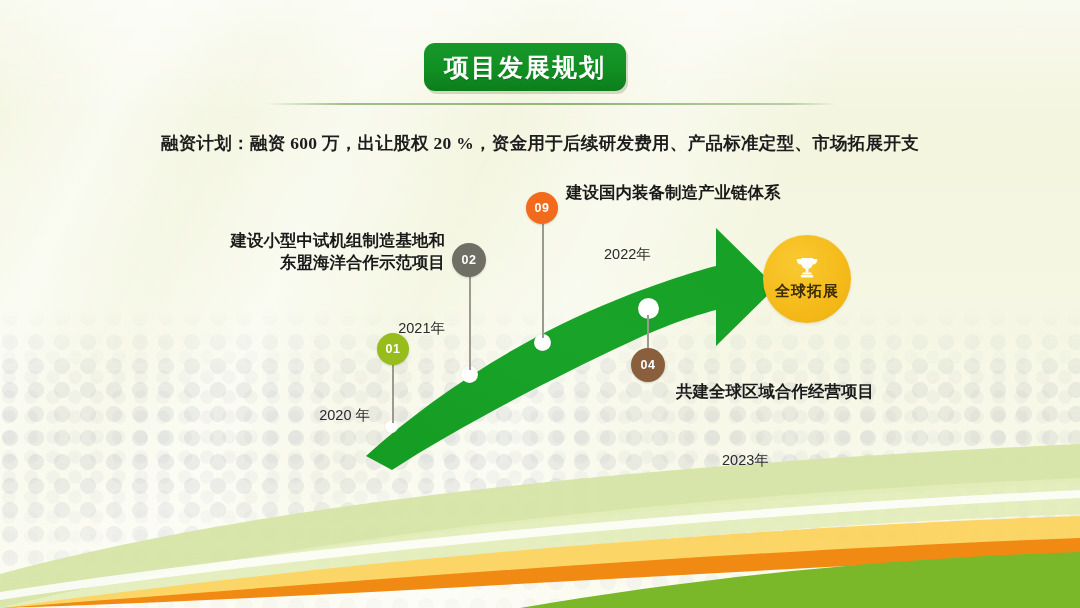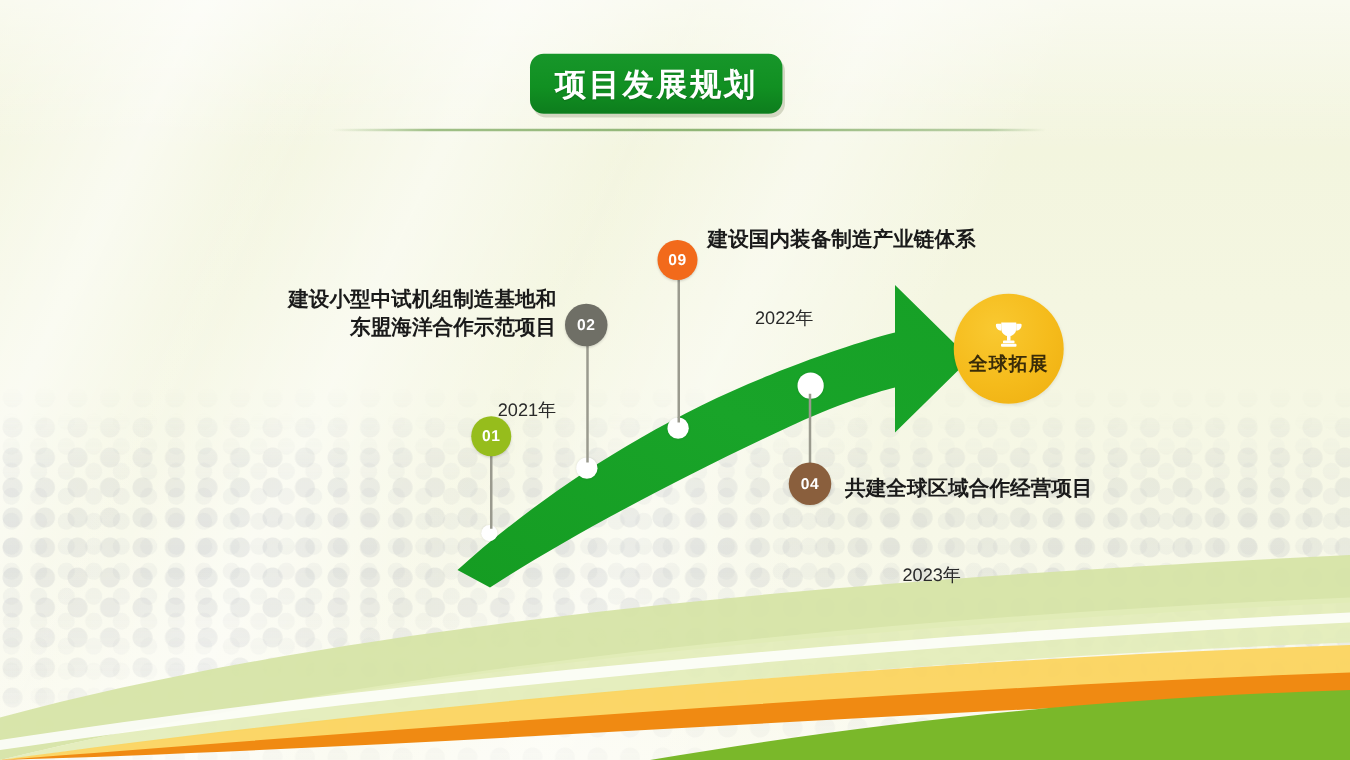--- a/index.html
+++ b/index.html
@@ -68,21 +68,21 @@
   .stem{position:absolute;width:1.6px;background:#9a9a8e;}
   .badge{
     position:absolute;border-radius:50%;
     display:flex;align-items:center;justify-content:center;
     color:#ffffff;font-size:12.5px;font-weight:bold;letter-spacing:.5px;
     box-shadow:0 1px 2px rgba(0,0,0,.16);
   }
   .b01{background:#96bd1c;width:32px;height:32px;left:377px;top:333px;}
   .b02{background:#6f6f66;width:34px;height:34px;left:452px;top:243px;}
   .b03{background:#f26a1b;width:32px;height:32px;left:526px;top:192px;}
-  .b04{background:#8a5f3d;width:34px;height:34px;left:631px;top:370px;}
+  .b04{background:#8a5f3d;width:34px;height:34px;left:631px;top:348px;}
   
   .m-label{position:absolute;color:#1a1a1a;font-weight:bold;font-size:16.5px;line-height:22px;}
   .m-year{position:absolute;color:#2a2a2a;font-size:14.5px;font-weight:500;margin-top:40px;}
   .ml-right{text-align:right;}
   .ml-left{text-align:left;}
   
   .goal{
     position:absolute;left:763px;top:235px;width:88px;height:88px;border-radius:50%;
     background:radial-gradient(circle at 38% 32%, #f9c931 0%, #f5bb1b 55%, #eeae10 100%);
     display:flex;flex-direction:column;align-items:center;justify-content:center;
@@ -106,20 +106,21 @@
     <path d="M0,230 C320,186 720,150 1080,138 L1080,166 C720,178 320,212 0,230 Z" fill="#fbd45f" opacity="0.95"></path>
     <path d="M0,230 C340,204 740,172 1080,160 L1080,178 C740,190 340,220 0,230 Z" fill="#f08a12"></path>
     <path d="M520,230 C720,196 900,180 1080,174 L1080,230 Z" fill="#7ab82a"></path>
     <path d="M0,214 C300,168 700,130 1080,112 L1080,120 C700,138 300,178 0,222 Z" fill="#ffffff" opacity="0.85"></path>
   </svg>
 
   <div class="title-badge">
     <span>项目发展规划</span>
   </div>
   <div class="divider"></div>
+  <div class="subtitle">融资计划：融资 600 万，出让股权 20 %，资金用于后续研发费用、产品标准定型、市场拓展开支</div>
 
   <svg class="arrow-wrap" viewBox="0 0 1080 608">
     <defs>
       <linearGradient id="agrad" x1="0" y1="1" x2="1" y2="0">
         <stop offset="0%" stop-color="#159c22"></stop>
         <stop offset="55%" stop-color="#19a429"></stop>
         <stop offset="100%" stop-color="#16a026"></stop>
       </linearGradient>
     </defs>
     <path d="M366,456
@@ -132,20 +133,21 @@
              C700,314 668,324 630,342
              C540,384 450,432 392,470
              Z" fill="url(#agrad)"></path>
   </svg>
 
   <div class="dot d1" style="left:385px;top:420px;"></div>
   <div class="stem" style="left:392px;top:363px;height:60px;"></div>
   <div class="badge b01">
     <span>01</span>
   </div>
+  <div class="m-year ml-right" style="left:170px;top:366px;width:200px;text-align:right;">2020 年</div>
 
   <div class="dot" style="left:461px;top:366px;"></div>
   <div class="stem" style="left:469px;top:275px;height:95px;"></div>
   <div class="badge b02">
     <span>02</span>
   </div>
   <div class="m-label ml-right" style="left:180px;top:229px;width:265px;">
     <div>建设小型中试机组制造基地和</div>
     <div>东盟海洋合作示范项目</div>
   </div>

